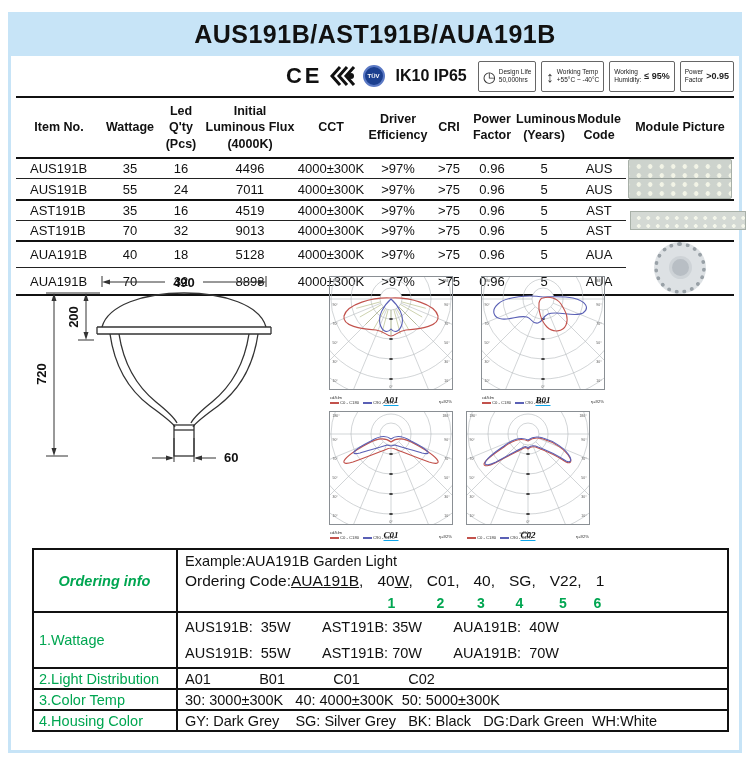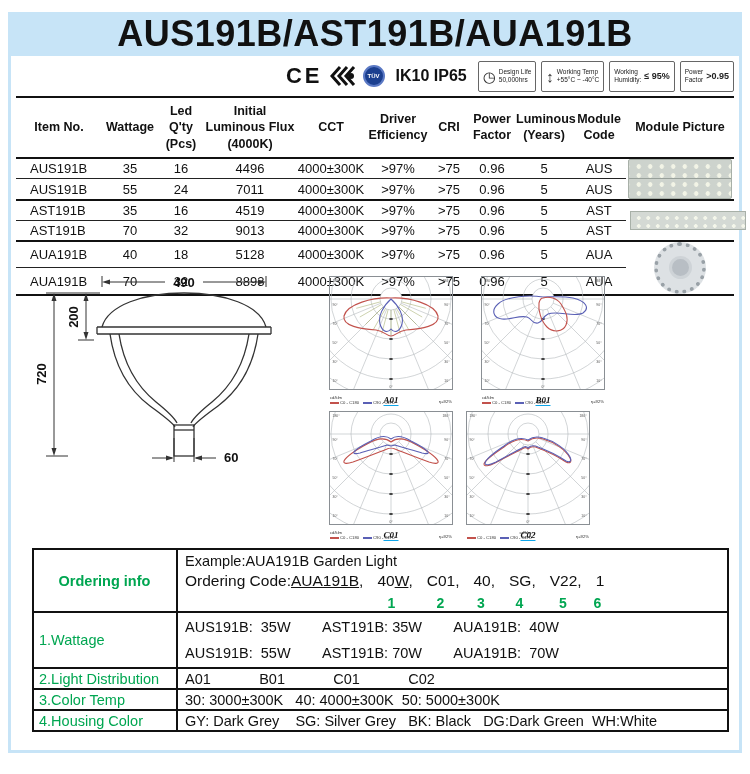--- a/index.html
+++ b/index.html
@@ -3,21 +3,21 @@
 <meta charset="utf-8">
 <style>
   html,body{margin:0;padding:0;background:#fff;}
   #page{position:relative;width:750px;height:774px;background:#fff;overflow:hidden;
         font-family:"Liberation Sans",sans-serif;color:#111;}
   
   #frame{position:absolute;left:8px;top:12px;width:734px;height:741px;
          border:3px solid #c7e4f7;box-sizing:border-box;}
   #titlebar{position:absolute;left:8px;top:12px;width:734px;height:44px;background:#c7e4f7;
             display:flex;align-items:center;justify-content:center;}
-  #titlebar span{font-size:36px;font-weight:bold;letter-spacing:.5px;color:#111;}
+  #titlebar span{font-size:25px;font-weight:bold;letter-spacing:.5px;color:#111;}
   
   #certrow{position:absolute;top:58px;right:16px;height:36px;display:flex;align-items:center;gap:7px;}
   .ce{font-size:22px;font-weight:600;letter-spacing:3px;color:#111;}
   .chev svg{display:block;}
   .tuv{width:22px;height:22px;border-radius:50%;background:#1b3f8f;color:#fff;display:flex;
        align-items:center;justify-content:center;font-size:6px;font-weight:bold;border:2px solid #5b79c4;box-sizing:border-box;}
   .ikip{font-size:16px;font-weight:bold;margin:0 4px;}
   #badges{display:flex;gap:5px;}
   .badge{border:1px solid #666;border-radius:2px;height:27px;display:flex;align-items:center;
          padding:1px 4px;gap:3px;background:#fff;}
@@ -64,21 +64,21 @@
   .cap-series .sw{width:9px;height:1.6px;display:inline-block;margin:2px 1px 0 0;}
   .cap-label{position:absolute;left:50%;top:0;transform:translateX(-50%);
      font-family:"Liberation Serif",serif;font-style:italic;font-weight:bold;font-size:9px;
      border-bottom:1px solid #0ea5e9;line-height:10px;}
   .cap-eta{position:absolute;right:1px;top:4px;font-size:4.2px;color:#333;}
   
   #ordering{position:absolute;left:32px;top:548px;width:697px;border-collapse:collapse;
             border:2.5px solid #111;table-layout:fixed;}
   #ordering td{border:2px solid #111;vertical-align:middle;}
   #ordering td.lab{width:141px;color:#00a651;font-size:14.5px;padding-left:5px;}
-  #ordering td.lab.lab-b{font-weight:bold;text-align:center;padding-left:0;}
+  #ordering td.lab.lab-b{font-weight:bold;text-align:center;padding-left:0;font-style:italic;}
   #ordering td.cont{padding-left:7px;font-size:14.5px;color:#111;}
   tr.r-info{height:62px;} tr.r-watt{height:56px;} tr.r-sm{height:21px;margin-top:12px;}
   .oi-ex{font-size:14.5px;padding-top:2px;}
   .code-wrap{position:relative;font-size:15.5px;margin-top:3px;height:38px;}
   .code-wrap .pfx{display:inline-block;}
   .code-seg{display:inline-block;}
   .code-seg u, .code-wrap u{text-decoration:underline;}
   .code-num{position:absolute;top:23px;transform:translateX(-50%);color:#00a651;
             font-size:14px;font-weight:bold;}
   .watt-line{white-space:pre;line-height:26px;font-size:14.5px;}

